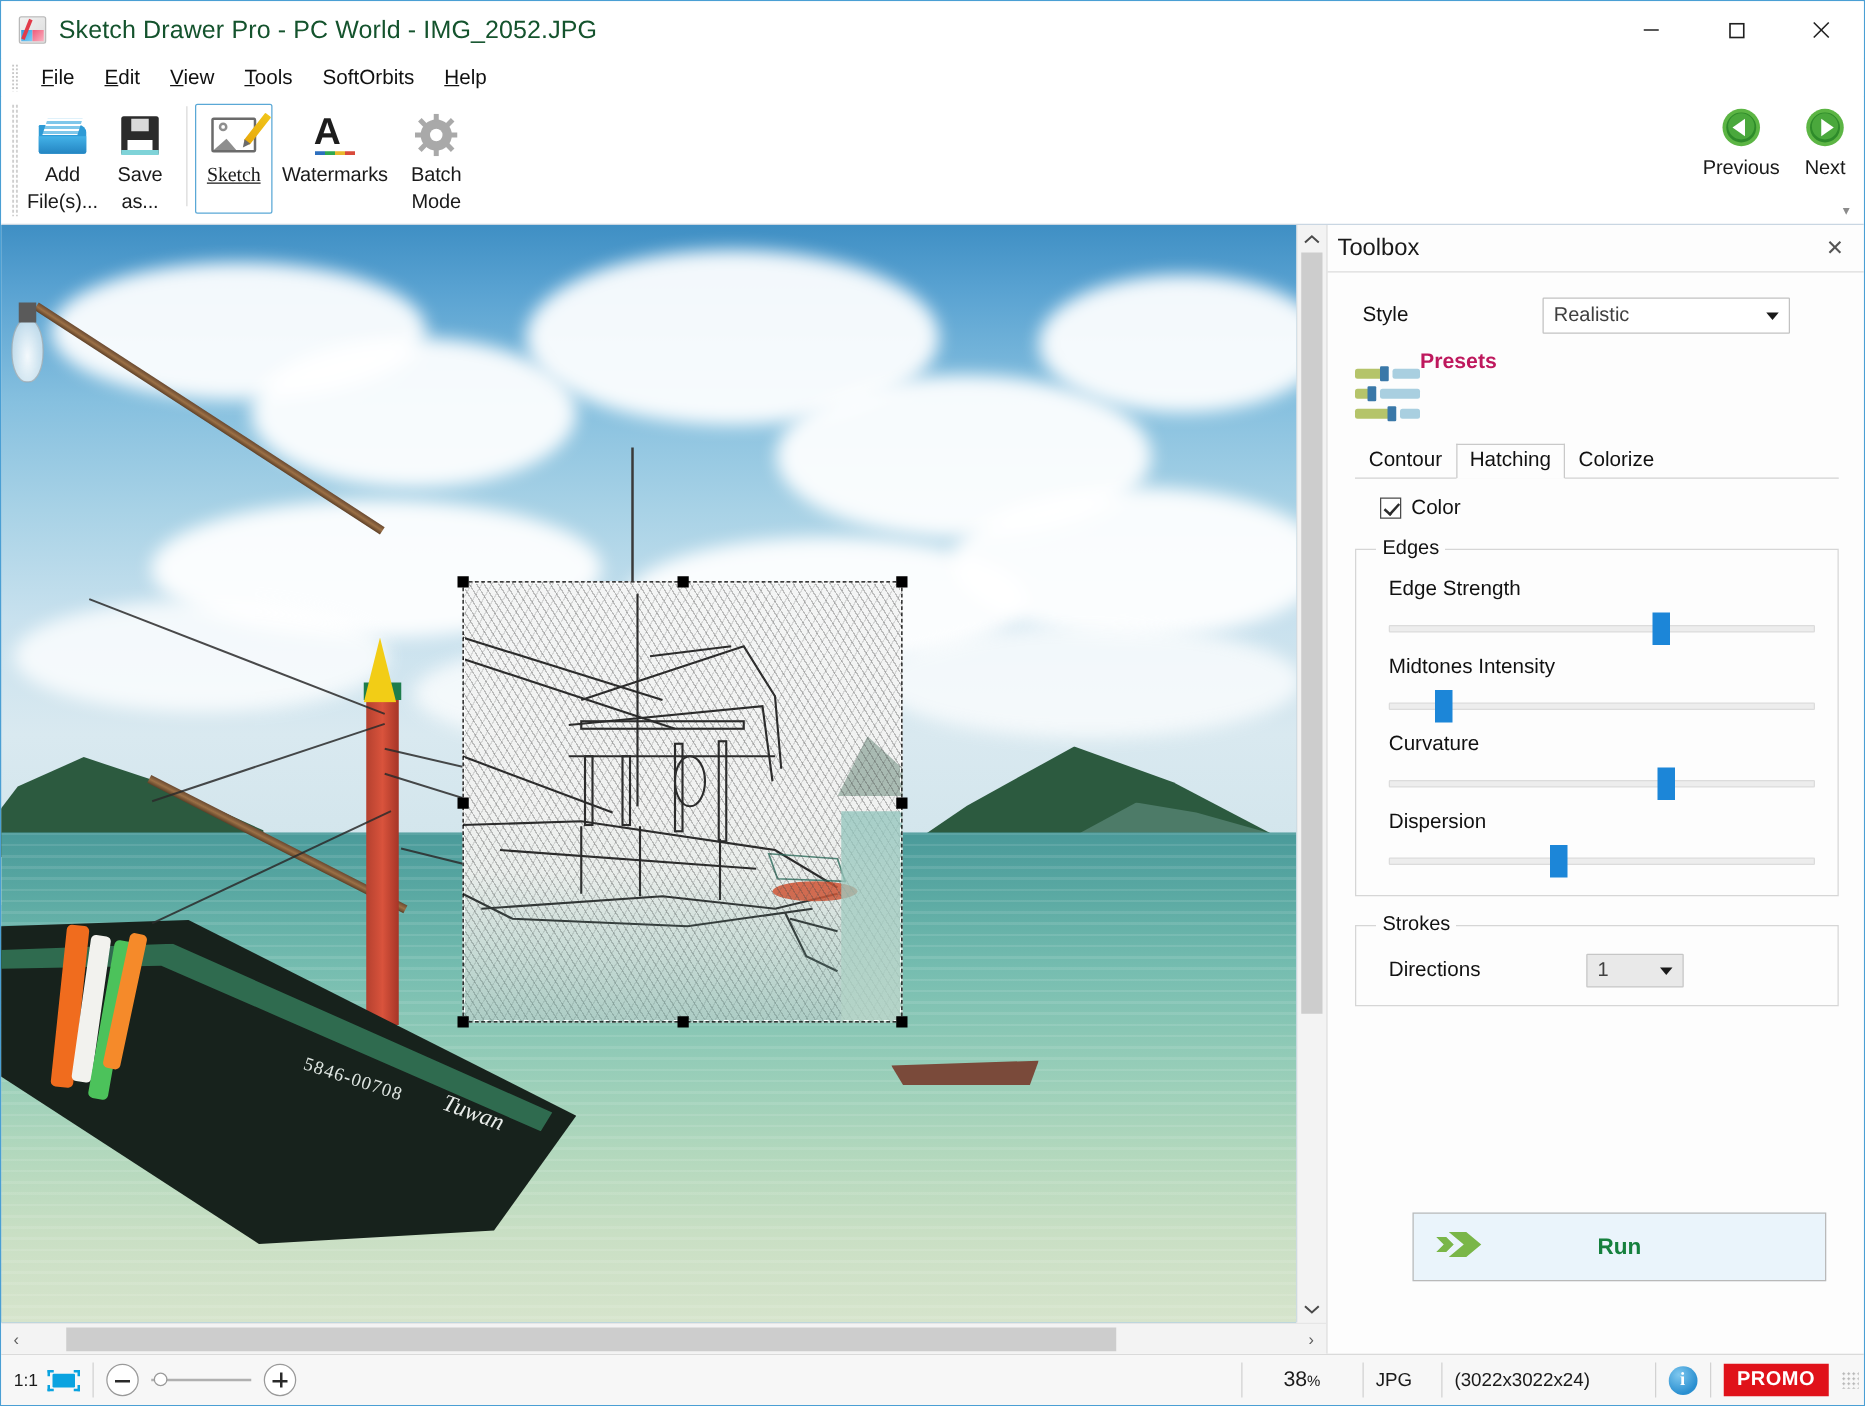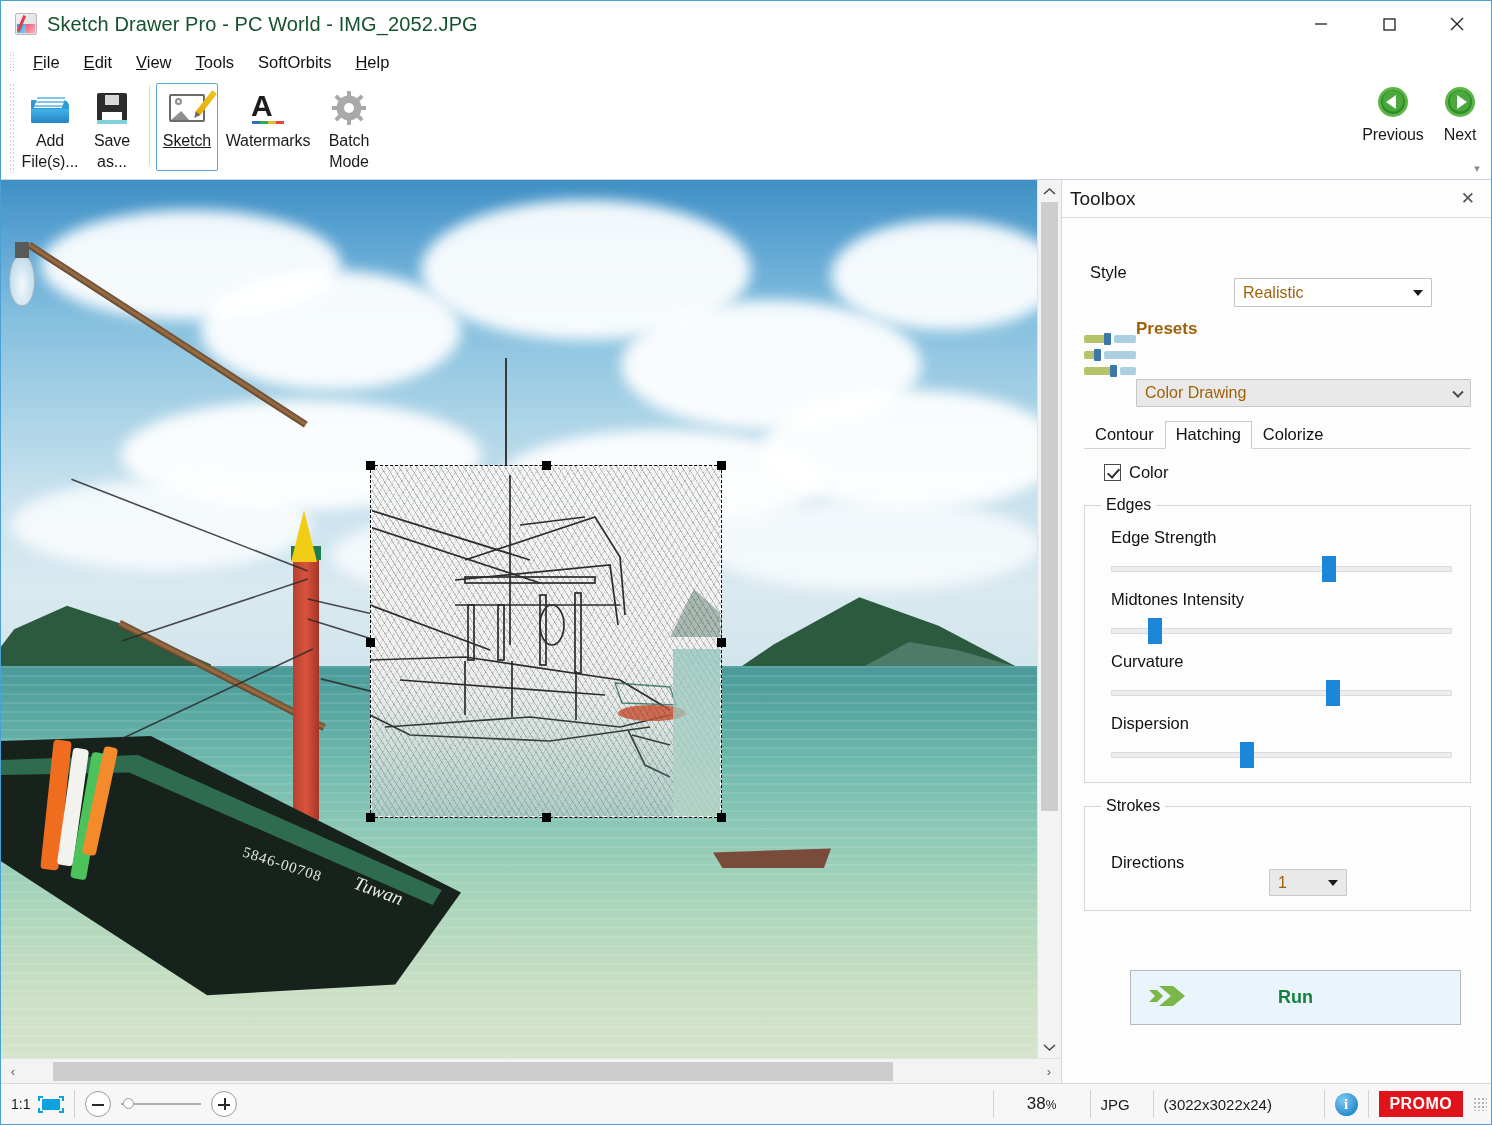--- a/index.html
+++ b/index.html
@@ -77,21 +77,21 @@
     border: 1px solid transparent; border-radius: 2px;
   }
   .rib-btn.wide { width: 100px; }
   .rib-btn.selected { background:#fff; border: 1px solid #5aa8d6; }
   .rib-btn.disabled { opacity: .42; }
   .rib-ico { height: 40px; display:flex; align-items:center; justify-content:center; }
   .rib-lbl {
     font-size: 16px; color: #1a1a1a; text-align: center;
     line-height: 21px; letter-spacing: -.1px; margin-top: 2px;
   }
-  .rib-lbl u { text-decoration: underline; }
+  .rib-lbl u { text-decoration: underline; font-family: Liberation Serif, serif; }
   .rib-right { margin-left: auto; display: flex; align-items: flex-start; }
   .rib-expander {
     position: absolute; right: 6px; bottom: 4px; width: 16px; height: 14px;
     display: flex; align-items: center; justify-content: center;
     font-size: 11px; color: #8b8b8b; cursor: default;
   }
 
   
   .ico-folder { width: 38px; height: 30px; position: relative; }
   .ico-folder .back {
@@ -243,42 +243,42 @@
   .tb-title { font-size: 19px; color: #1a1a1a; }
   .tb-close { margin-left: auto; color:#555; font-size: 17px; cursor: default; padding: 2px 6px; }
   .tb-body { flex: 1; padding: 10px 20px 0 22px; position: relative; }
 
   .row-style { display: flex; align-items: center; margin-top: 10px; }
   .lbl { font-size: 16.5px; color: #121212; }
   .lbl-style { width: 150px; padding-left: 6px; }
   .sel-box {
     position: relative; background: #fff; border: 1px solid #c2c2c2;
     height: 29px; display: flex; align-items: center; padding: 0 26px 0 8px;
-    font-size: 16px; color: #a16207; cursor: default; border-radius: 1px; margin-top: 40px;
+    font-size: 16px; color: #404040; cursor: default; border-radius: 1px;
   }
   .sel-box.grey { background: #e9e9e9; border-color:#c6c6c6; }
   .sel-box .caret {
     position: absolute; right: 8px; top: 50%; transform: translateY(-50%);
     width: 0; height: 0; border-left: 5px solid transparent;
     border-right: 5px solid transparent; border-top: 6px solid #1a1a1a;
   }
   .sel-box .chev {
     position: absolute; right: 8px; top: 50%; transform: translateY(-60%) rotate(45deg);
     width: 8px; height: 8px; border-right: 2px solid #4a4a4a; border-bottom: 2px solid #4a4a4a;
   }
   #style-select { width: 198px; }
 
   .presets-block { display: flex; align-items: flex-start; margin-top: 12px; }
   .presets-ico { width: 52px; padding-top: 14px; }
   .pre-bar { position: relative; height: 12px; margin-bottom: 4px; }
   .pre-bar .left { position:absolute; left:0; top:2px; height:8px; background:#b5c46a; border-radius:2px; }
   .pre-bar .right { position:absolute; top:2px; height:8px; background:#a9cfe0; border-radius:2px; right:0;}
   .pre-bar .knob { position:absolute; top:0; width:7px; height:12px; background:#3a78a8; border-radius:1px; }
   .presets-right { flex: 1; }
-  .presets-title { font-size: 17px; font-weight: bold; color: #a16207; margin-bottom: 6px; }
+  .presets-title { font-size: 17px; font-weight: bold; color: #be185d; margin-bottom: 6px; }
   #presets-select { width: 100%; height: 28px; }
 
   .tabs { display: flex; align-items: flex-end; margin-top: 14px; position: relative; }
   .tabs::after {
     content:""; position:absolute; left:0; right:0; bottom:0; height:1px; background:#d2d2d2;
   }
   .tab {
     font-size: 16.5px; color: #111; padding: 3px 10px 4px; cursor: default;
     border: 1px solid transparent; position: relative; z-index: 2; background: transparent;
   }
@@ -726,24 +726,20 @@
                 <div class="knob" style="left:10px"></div>
               </div>
             <div class="pre-bar">
                 <div class="left" style="width:28px"></div>
                 <div class="right" style="width:16px"></div>
                 <div class="knob" style="left:26px"></div>
               </div>
           </div>
           <div class="presets-right">
             <div class="presets-title">Presets</div>
-            <div class="sel-box grey" id="presets-select">
-              <span>Color Drawing</span>
-              <span class="chev"></span>
-            </div>
           </div>
         </div>
 
         <div class="tabs">
           <div class="tab">Contour</div>
           <div class="tab active">Hatching</div>
           <div class="tab">Colorize</div>
         </div>
 
         <div class="enable-row">

